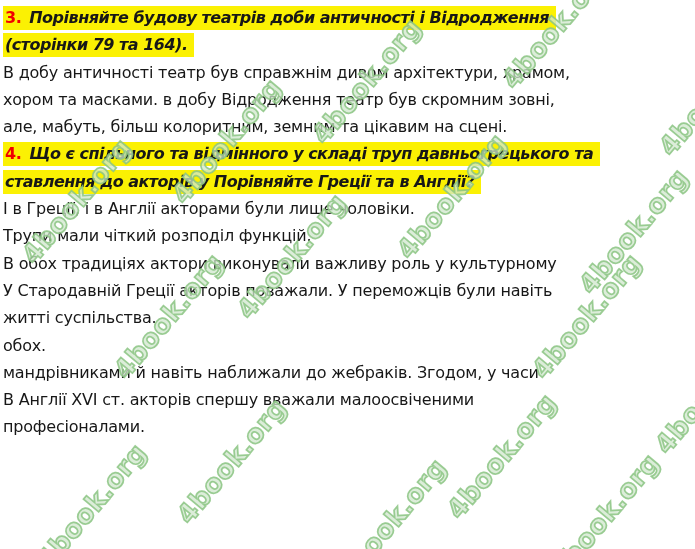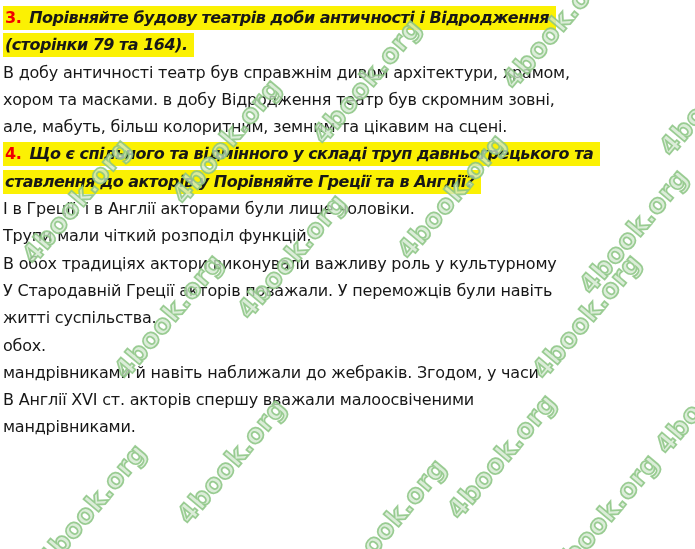--- a/index.html
+++ b/index.html
@@ -44,21 +44,21 @@
     <div class="line q"><span class="hl"><span>ставлення до акторів у Порівняйте Греції та в Англії?</span></span></div>
 
     <div class="line"><span>І в Греції, і в Англії акторами були лише чоловіки.</span></div>
     <div class="line"><span>Трупи мали чіткий розподіл функцій.</span></div>
     <div class="line"><span>В обох традиціях актори виконували важливу роль у культурному</span></div>
     <div class="line"><span>У Стародавній Греції акторів поважали. У переможців були навіть</span></div>
     <div class="line"><span>житті суспільства.</span></div>
     <div class="line"><span>обох.</span></div>
     <div class="line"><span>мандрівниками й навіть наближали до жебраків. Згодом, у часи</span></div>
     <div class="line"><span>В Англії XVI ст. акторів спершу вважали малоосвіченими</span></div>
-    <div class="line"><span>мандрівниками.</span></div>
+    <div class="line"><span>професіоналами.</span></div>
 
   </div>
 
   <div class="wm-layer">
     <span class="wm" style="left:480px;top:11px;">4book.org</span>
     <span class="wm" style="left:290px;top:66px;">4book.org</span>
     <span class="wm" style="left:637px;top:78px;">4book.org</span>
     <span class="wm" style="left:150px;top:126px;">4book.org</span>
     <span class="wm" style="left:0px;top:186px;">4book.org</span>
     <span class="wm" style="left:375px;top:181px;">4book.org</span>

